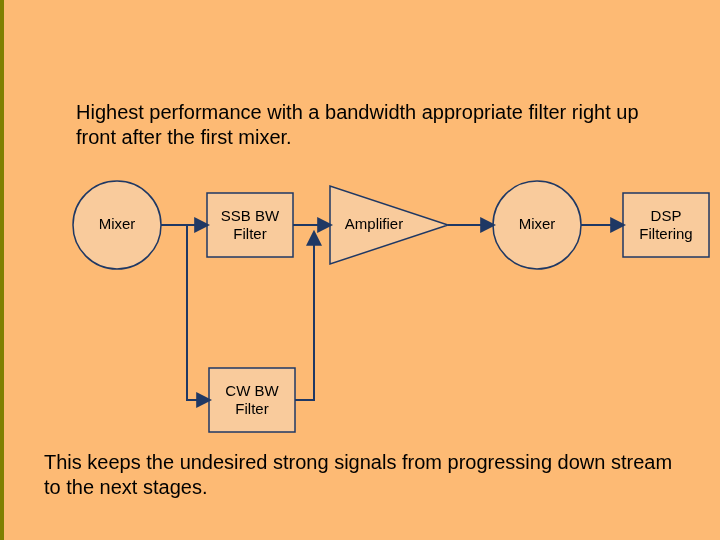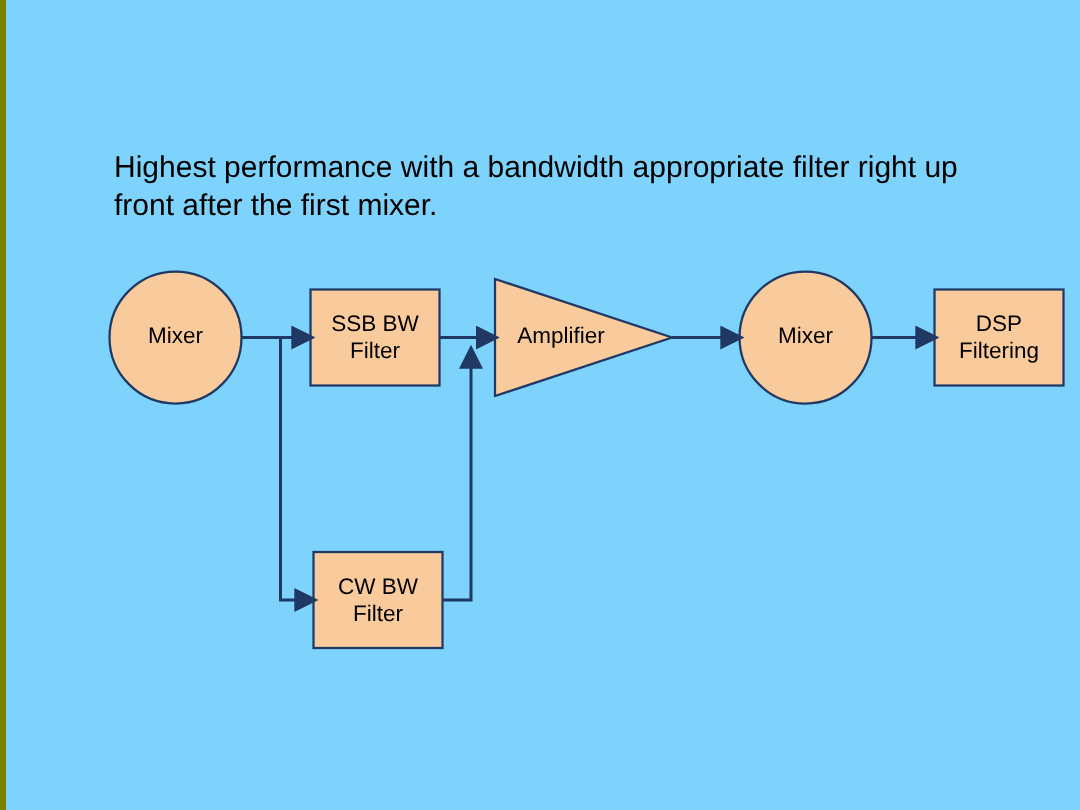--- a/index.html
+++ b/index.html
@@ -10,21 +10,21 @@
     background: #ffffff;
     font-family: Arial, Helvetica, sans-serif;
     color: #000;
   }
   .slide {
     position: relative;
     width: 720px;
     height: 540px;
     box-sizing: border-box;
     border-left: 4px solid #808000;
-    background: #7dd3fc;
+    background: #fdba74;
   }
   .intro-text {
     position: absolute;
     left: 72px;
     top: 100px;
     width: 580px;
     font-size: 20px;
     line-height: 1.25;
   }
   .footer-text {
@@ -102,14 +102,15 @@
 
     <line x1="444" y1="225" x2="489" y2="225" stroke="#1f3864" stroke-width="2" marker-end="url(#arrow)"></line>
 
     <line x1="577" y1="225" x2="619" y2="225" stroke="#1f3864" stroke-width="2" marker-end="url(#arrow)"></line>
 
     <polyline points="183,225 183,400 205,400" fill="none" stroke="#1f3864" stroke-width="2" marker-end="url(#arrow)"></polyline>
 
     <polyline points="291,400 310,400 310,233" fill="none" stroke="#1f3864" stroke-width="2" marker-end="url(#arrow)"></polyline>
   </svg>
 
+  <div class="footer-text">This keeps the undesired strong signals from progressing down stream to the next stages.</div>
 
 </div>
 
 </body></html>

